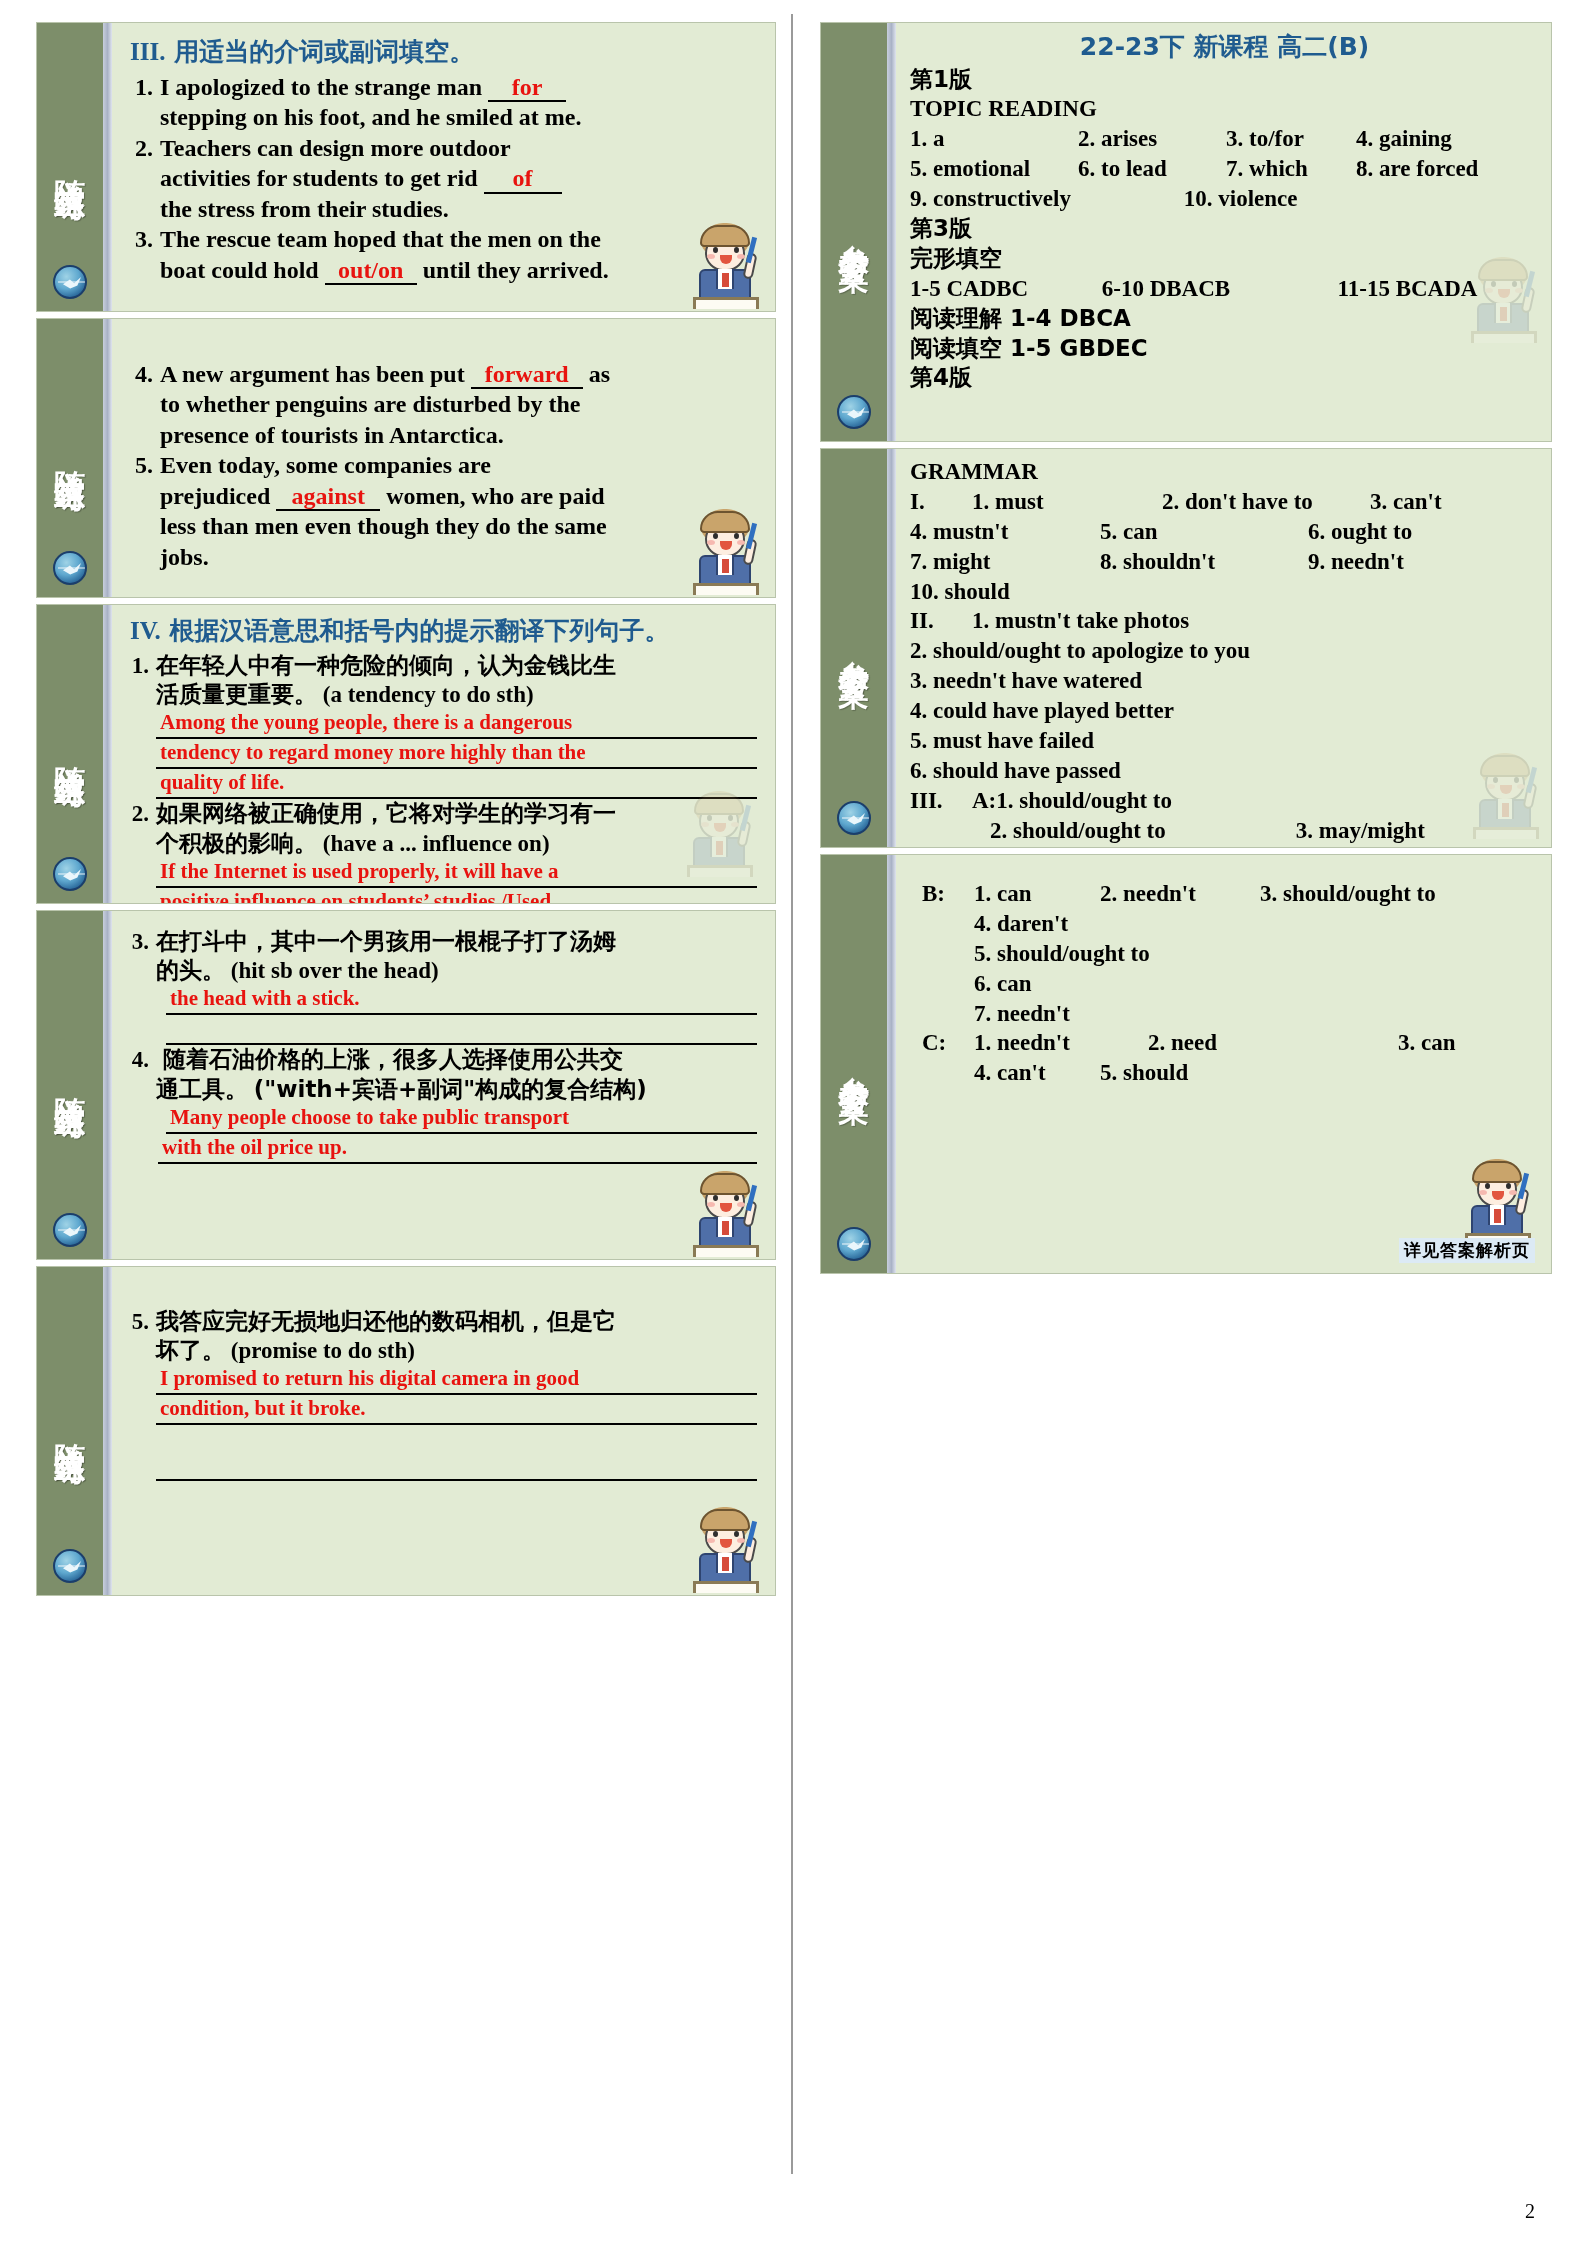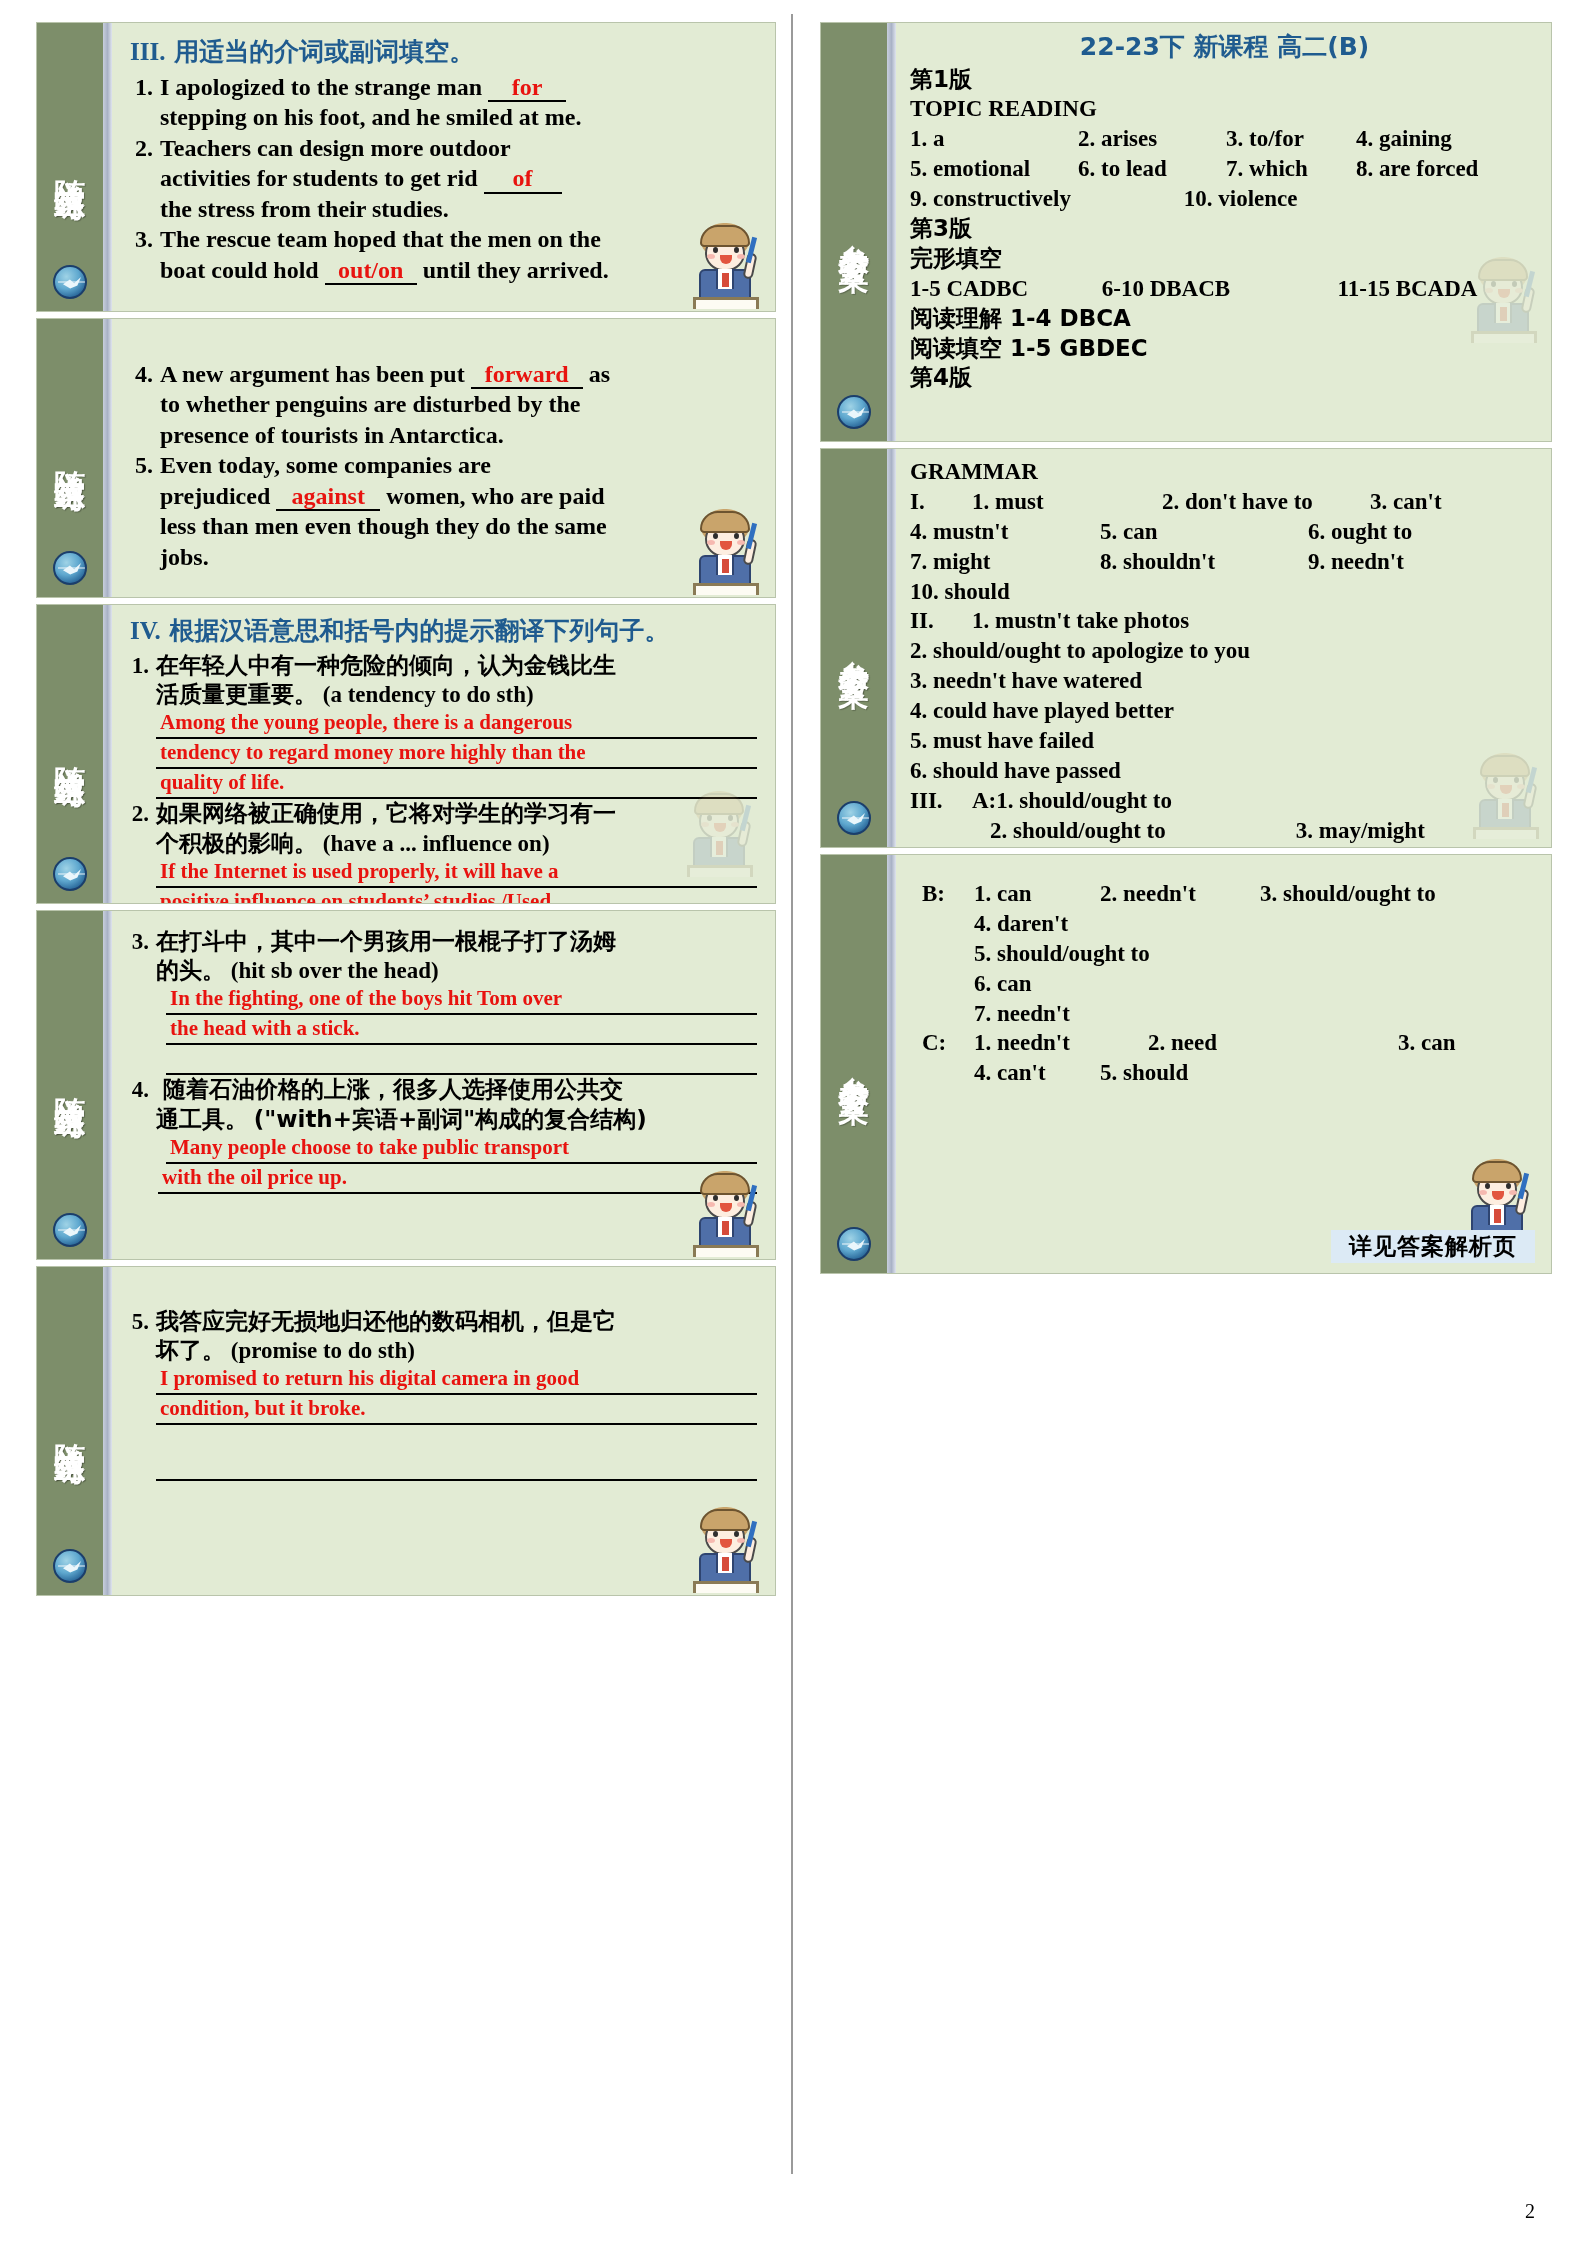--- a/index.html
+++ b/index.html
@@ -254,22 +254,22 @@
   .bc > span.c1 { width: 126px; }
   .bc > span.c2 { width: 160px; }
 
   .note-box {
     position: absolute;
     right: 16px; bottom: 10px;
     background: #dceaf5;
     color: #000;
     font-family: "DejaVu Sans", sans-serif;
     font-weight: 700;
-    font-size: 23px;
-    padding: 1px 18px;
+    font-size: 17px;
+    padding: 1px 5px;
     letter-spacing: 1px;
   }
 
   .page-num {
     position: absolute;
     right: 18px; bottom: 22px;
     font-size: 20px;
     color: #000;
     font-family: "Liberation Serif", serif;
   }
@@ -459,21 +459,20 @@
     <div class="body" style="padding-top:16px;">
 
       <div class="q" style="font-size:23px;">
         <div class="num" style="flex:0 0 26px;">3.</div>
         <div class="txt">
           <div class="cn" style="font-size:23px;">在打斗中，其中一个男孩用一根棍子打了汤姆</div>
           <div>
             <span class="cn" style="font-size:23px;">的头。</span>
             <span class="hint">(hit sb over the head)</span>
           </div>
-          <div class="ansline" style="margin-left:10px;">In the fighting, one of the boys hit Tom over</div>
           <div class="ansline" style="margin-left:10px;">the head with a stick.</div>
           <div class="ansline blankline" style="margin-left:10px;"></div>
         </div>
       </div>
 
       <div class="q" style="font-size:23px;">
         <div class="num" style="flex:0 0 26px;">4.</div>
         <div class="txt">
           <div class="cn" style="font-size:23px;padding-left:7px;">随着石油价格的上涨，很多人选择使用公共交</div>
           <div>

